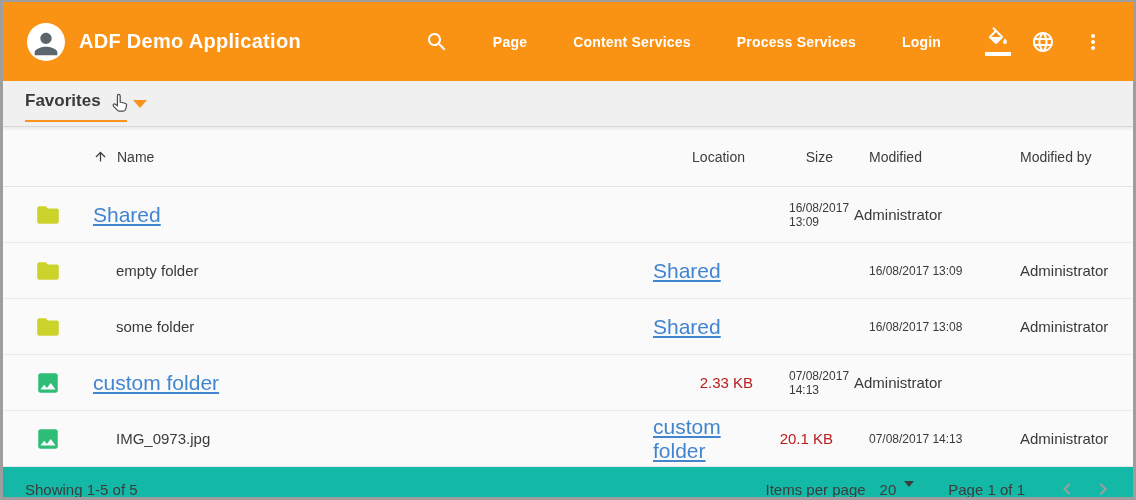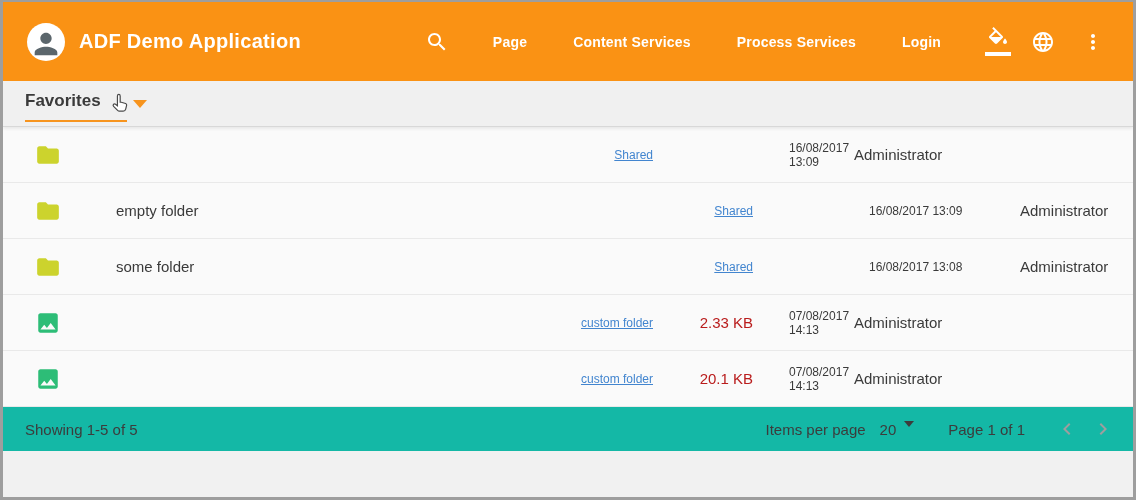--- a/index.html
+++ b/index.html
@@ -53,21 +53,21 @@
   .trow {
     display:grid; grid-template-columns:90px 560px 100px 80px 166px 134px;
     align-items:center; height:56px; border-bottom:1px solid #e9e9e9;
   }
   .trow.head { height:60px; border-bottom-color:#e4e4e4; }
   .c-icon { padding-left:32px; display:flex; align-items:center; }
   .c-icon svg { width:26px; height:26px; display:block; }
   .c-name { padding-left:23px; font-size:15px; color:#3a3a3a; }
   .head .c-name { display:flex; align-items:center; padding-left:0; font-size:14px; color:#3c3c3c; cursor:pointer; }
   .sort-arrow { width:15px; height:15px; fill:#3c3c3c; margin-right:9px; }
-  .c-loc { font-size:12px;text-align:right; }
+  .c-loc { font-size:21px; }
   .head .c-loc { text-align:right; padding-right:8px; font-size:14px; color:#3c3c3c; }
   .c-loc a { color:#4285cf; text-decoration:underline; cursor:pointer; }
   .c-size { text-align:right; font-size:15px; color:#b91c1c; }
   .head .c-size { font-size:14px; color:#3c3c3c; }
   .c-mod { padding-left:36px; font-size:12px; color:#3a3a3a; }
   .head .c-mod { font-size:14px; color:#3c3c3c; }
   .c-by { padding-left:21px; font-size:15px; color:#3a3a3a; }
   .head .c-by { font-size:14px; color:#3c3c3c; }
   .folder-glyph { fill:#ccd32d; }
   .image-glyph { fill:#2dbd77; }
@@ -137,20 +137,33 @@
     <div class="fav-tab">
       <span class="fav-title">Favorites</span>
       <span class="caret-down"></span>
     </div>
   </div>
   <svg class="hand-cursor" viewBox="0 0 24 24">
     <path d="M9.2 3.2c0-.9.7-1.6 1.5-1.6s1.5.7 1.5 1.6v6.9h1.2l4.7 1.4c.8.3 1.3 1.1 1.1 1.9l-1 4.2c-.3 1.3-1.4 2.2-2.7 2.2h-4.2c-.7 0-1.4-.3-1.9-.8l-4.4-4.5c-.6-.6-.6-1.6 0-2.2.6-.6 1.5-.6 2.1-.1l2.1 1.7V3.2z" fill="#ffffff" stroke="#4a4a4a" stroke-width="1.3"></path>
   </svg>
 
   <div class="table">
+    <div class="trow head">
+      <div class="c-icon"></div>
+      <div class="c-name">
+        <svg class="sort-arrow" viewBox="0 0 24 24">
+            <path d="M4 12l1.41 1.41L11 7.83V20h2V7.83l5.58 5.59L20 12l-8-8-8 8z"></path>
+          </svg>
+        <span>Name</span>
+      </div>
+      <div class="c-loc">Location</div>
+      <div class="c-size">Size</div>
+      <div class="c-mod">Modified</div>
+      <div class="c-by">Modified by</div>
+    </div>
     <div>
         <div class="trow">
       <div class="c-icon">
         <svg class="folder-glyph" viewBox="0 0 24 24">
               <path d="M10 4H4c-1.1 0-1.99.9-1.99 2L2 18c0 1.1.9 2 2 2h16c1.1 0 2-.9 2-2V8c0-1.1-.9-2-2-2h-8l-2-2z"></path>
             </svg>
 
       </div>
       <div class="c-loc"><a>Shared</a></div>
       <div class="c-size"></div>
@@ -195,20 +208,21 @@
       <div class="c-mod">07/08/2017 14:13</div>
       <div class="c-by">Administrator</div>
     </div>
         <div class="trow">
       <div class="c-icon">
 
         <svg class="image-glyph" viewBox="0 0 24 24">
               <path d="M21 19V5c0-1.1-.9-2-2-2H5c-1.1 0-2 .9-2 2v14c0 1.1.9 2 2 2h14c1.1 0 2-.9 2-2zM8.5 13.5l2.5 3.01L14.5 12l4.5 6H5l3.5-4.5z"></path>
             </svg>
       </div>
+      <div class="c-name">IMG_0973.jpg</div>
       <div class="c-loc"><a>custom folder</a></div>
       <div class="c-size">20.1 KB</div>
       <div class="c-mod">07/08/2017 14:13</div>
       <div class="c-by">Administrator</div>
     </div>
       </div>
   </div>
 
   <div class="footer">
     <div>Showing 1-5 of 5</div>

